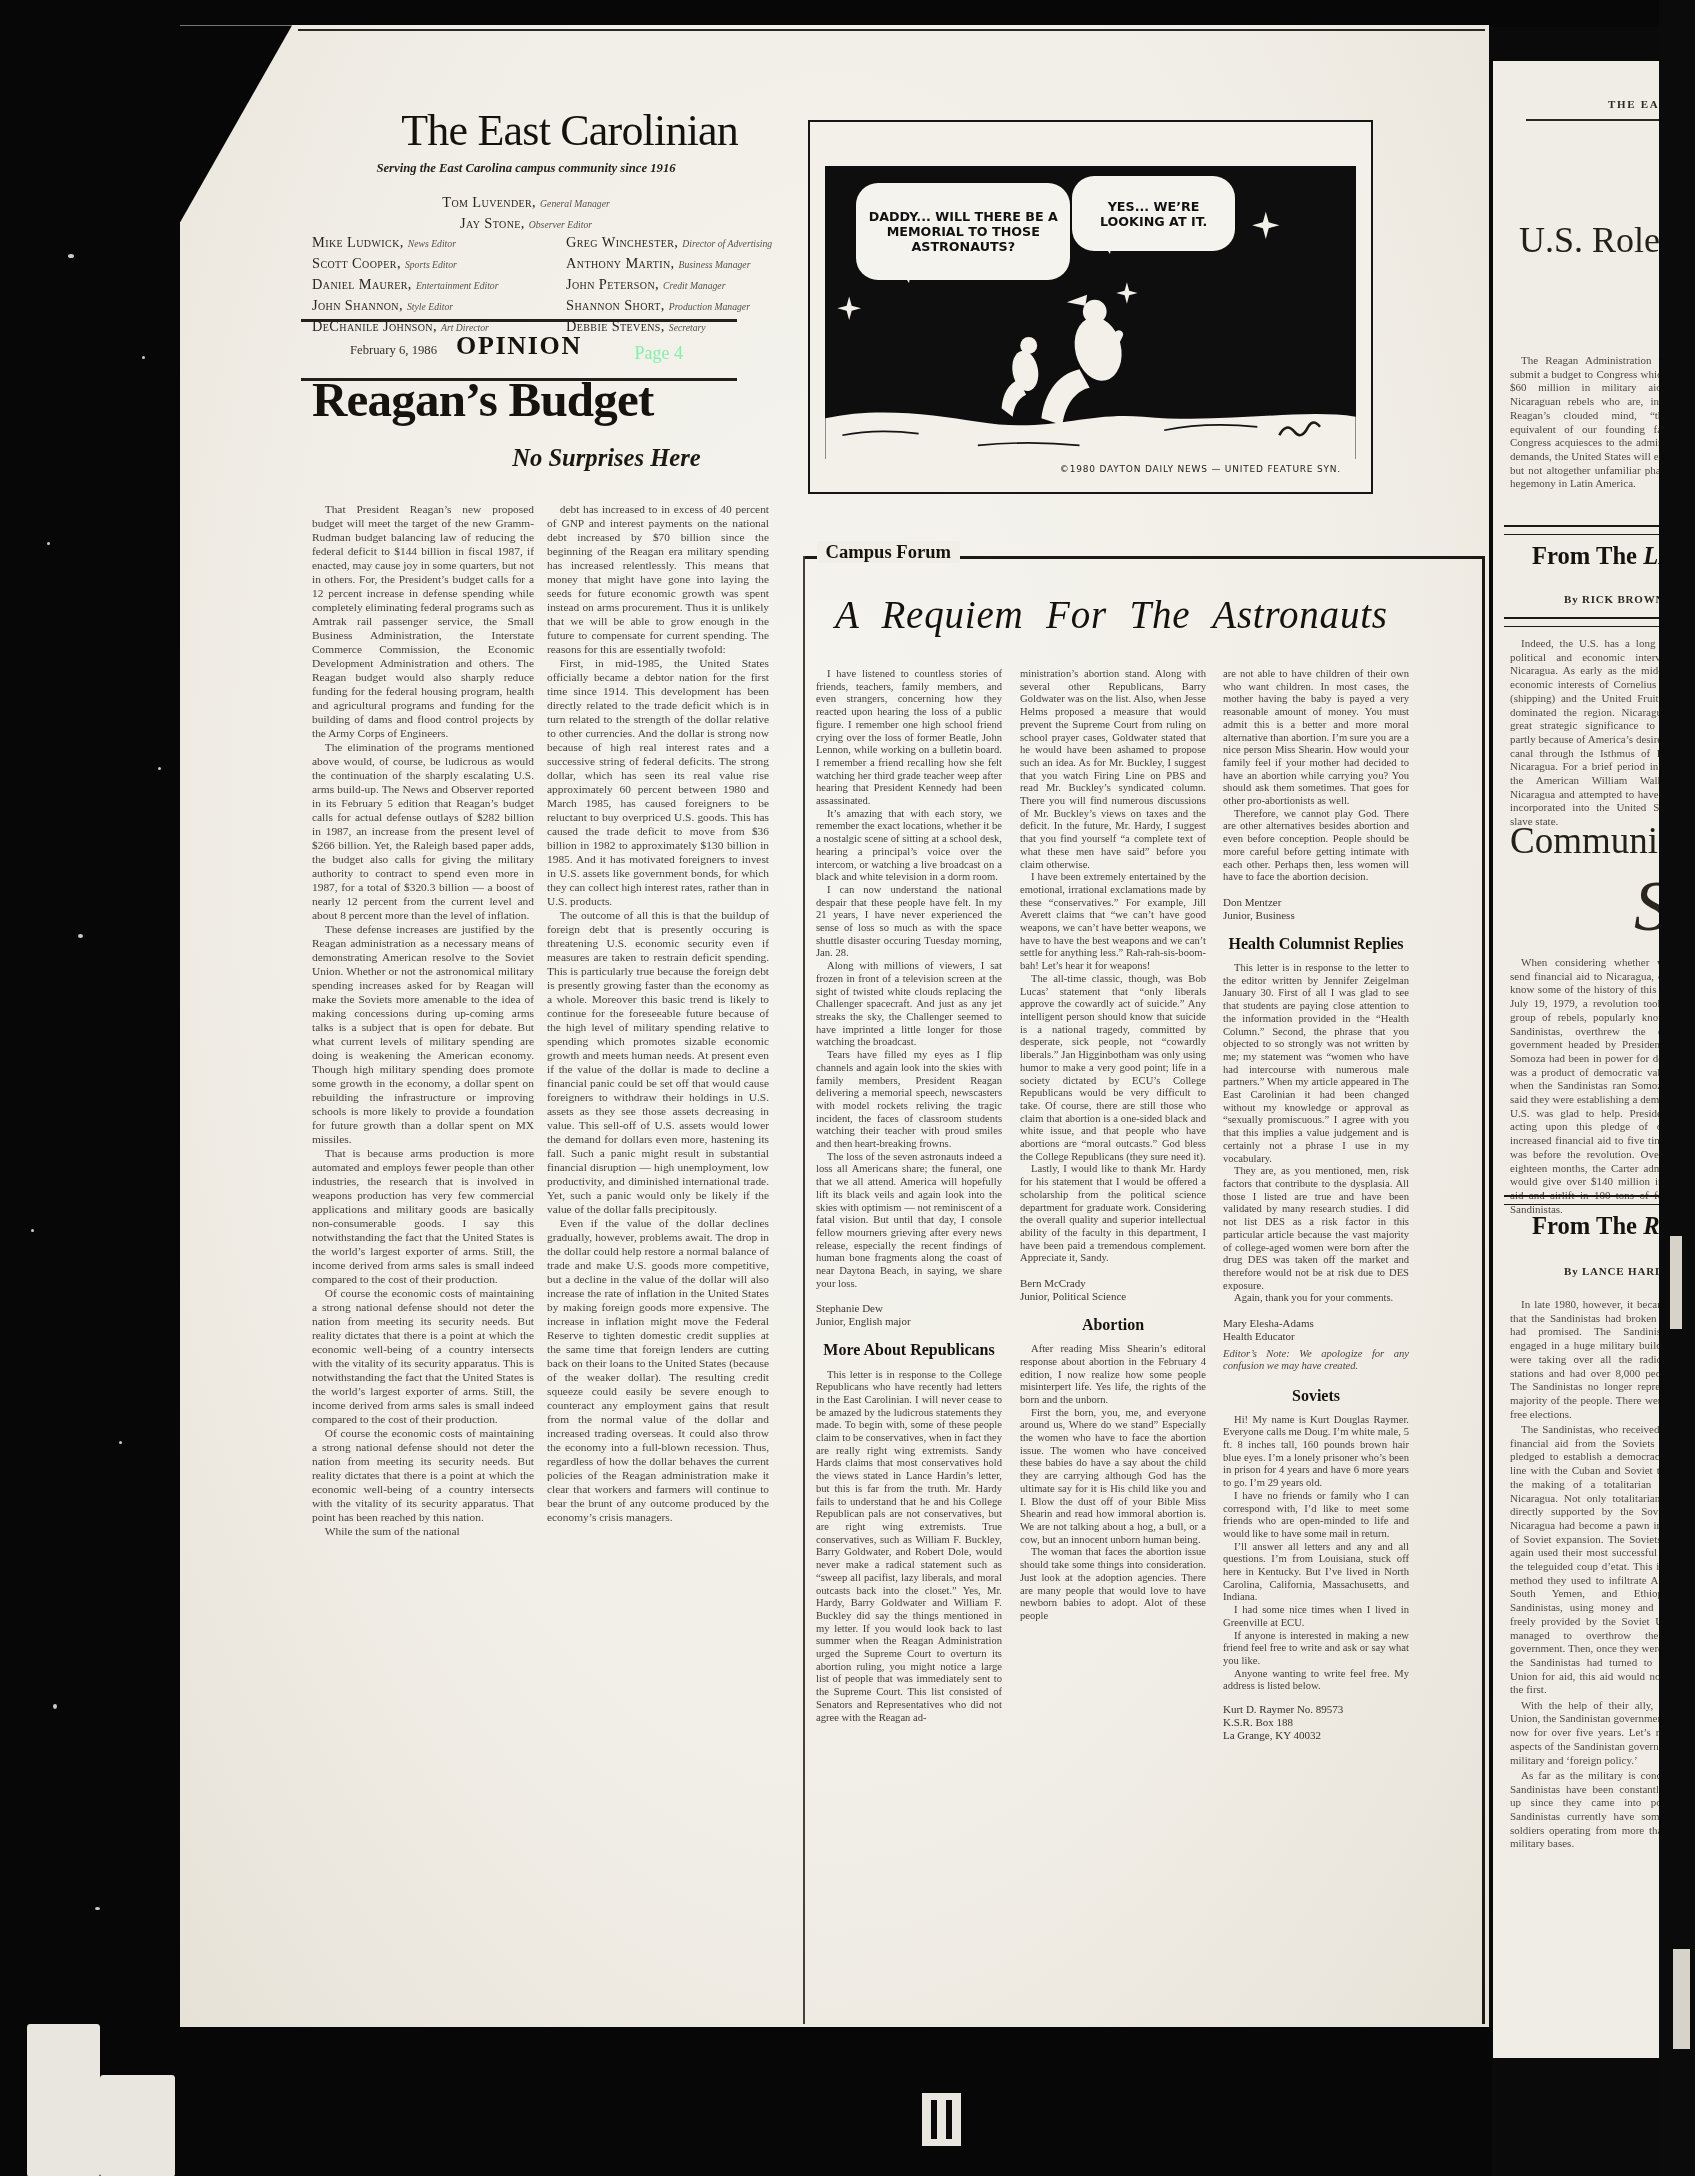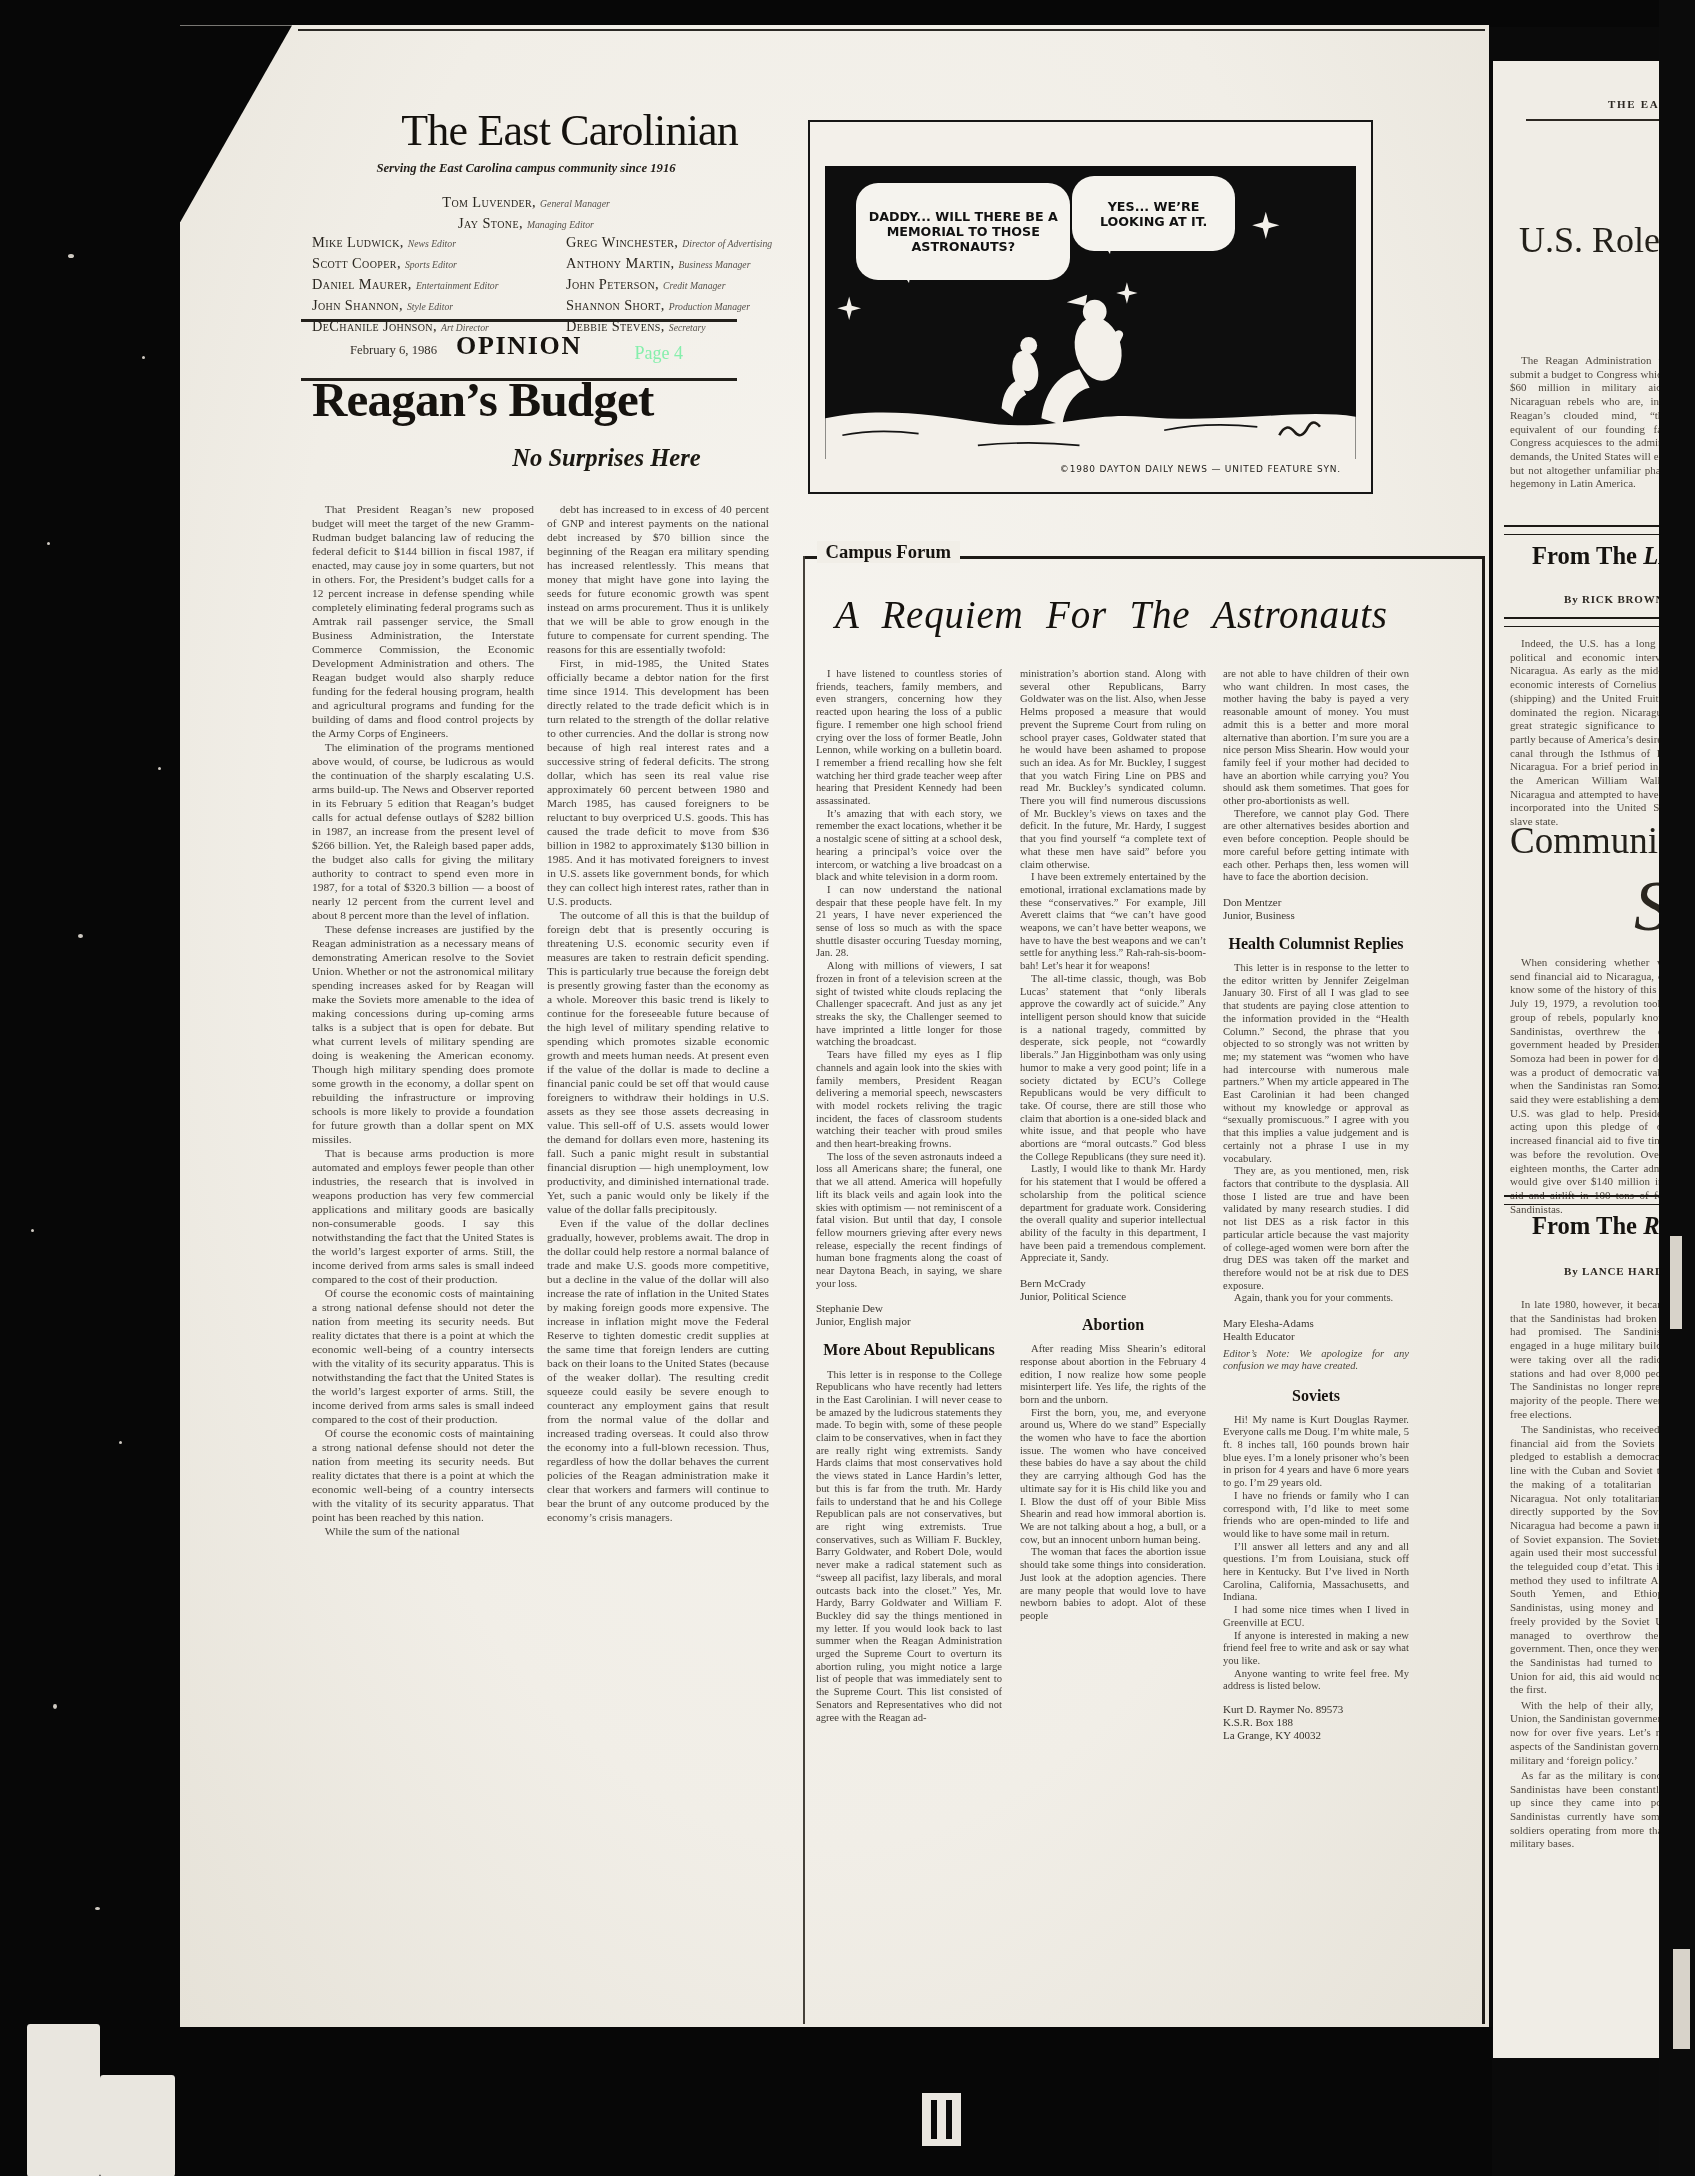--- a/index.html
+++ b/index.html
@@ -109,21 +109,21 @@
 <span class="speck" style="left:142px;top:356px;"></span>
 <span class="speck" style="left:30.5px;top:1229px;"></span>
 <span class="speck" style="left:95px;top:1907px;width:5.1px;height:3.4px;"></span>
 <span class="speck" style="left:158px;top:767px;"></span>
 <span class="speck" style="left:68px;top:254px;width:6px;height:4.2px;"></span>
 
 <div class="abs mast-title">The East Carolinian</div>
 <div class="abs mast-tag">Serving the East Carolina campus community since 1916</div>
 <div class="abs managers" style="left:314px;top:192px;width:424px;text-align:center;">
     <div class="staff-row"><span class="staff-name">Tom Luvender, </span><span class="staff-role">General Manager</span></div>
-    <div class="staff-row"><span class="staff-name">Jay Stone, </span><span class="staff-role">Managing Editor</span></div>
+    <div class="staff-row"><span class="staff-name">Jay Stone, </span><span class="staff-role">Observer Editor</span></div>
   </div>
 <div class="abs staff-col" style="left:312px;top:234px;">
     <div class="staff-row"><span class="staff-name">Mike Ludwick, </span><span class="staff-role">News Editor</span></div>
     <div class="staff-row"><span class="staff-name">Scott Cooper, </span><span class="staff-role">Sports Editor</span></div>
     <div class="staff-row"><span class="staff-name">Daniel Maurer, </span><span class="staff-role">Entertainment Editor</span></div>
     <div class="staff-row"><span class="staff-name">John Shannon, </span><span class="staff-role">Style Editor</span></div>
     <div class="staff-row"><span class="staff-name">DeChanile Johnson, </span><span class="staff-role">Art Director</span></div>
   </div>
 <div class="abs staff-col" style="left:566px;top:234px;">
     <div class="staff-row"><span class="staff-name">Greg Winchester, </span><span class="staff-role">Director of Advertising</span></div>

